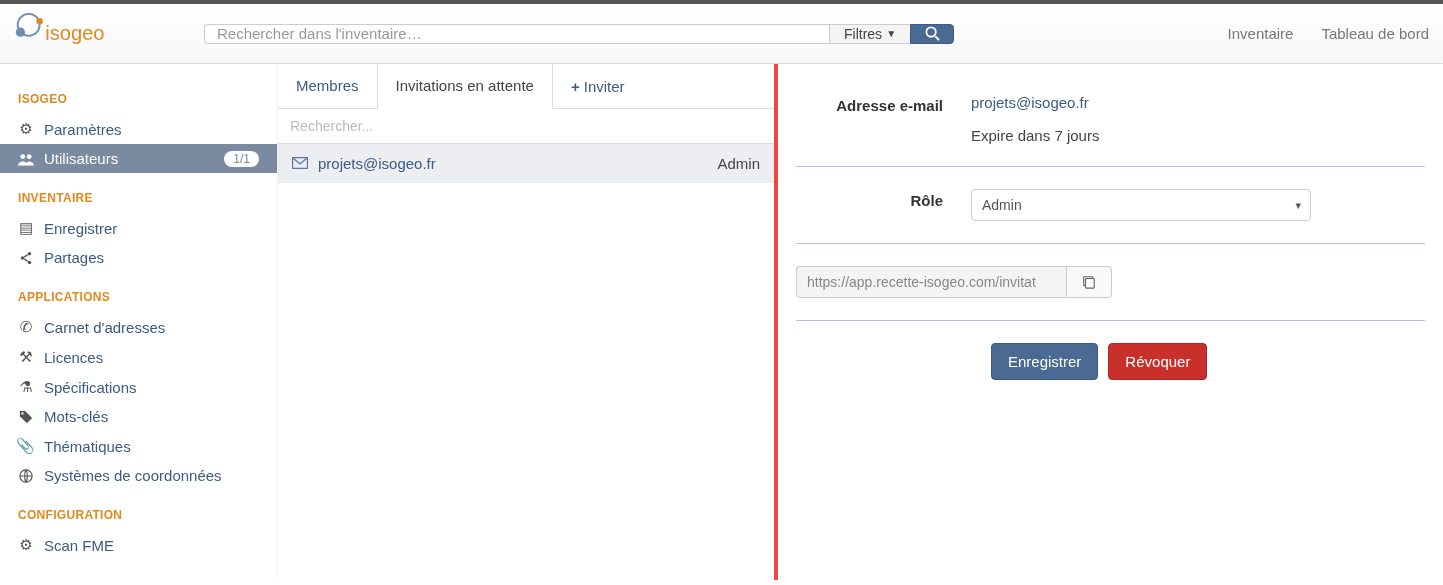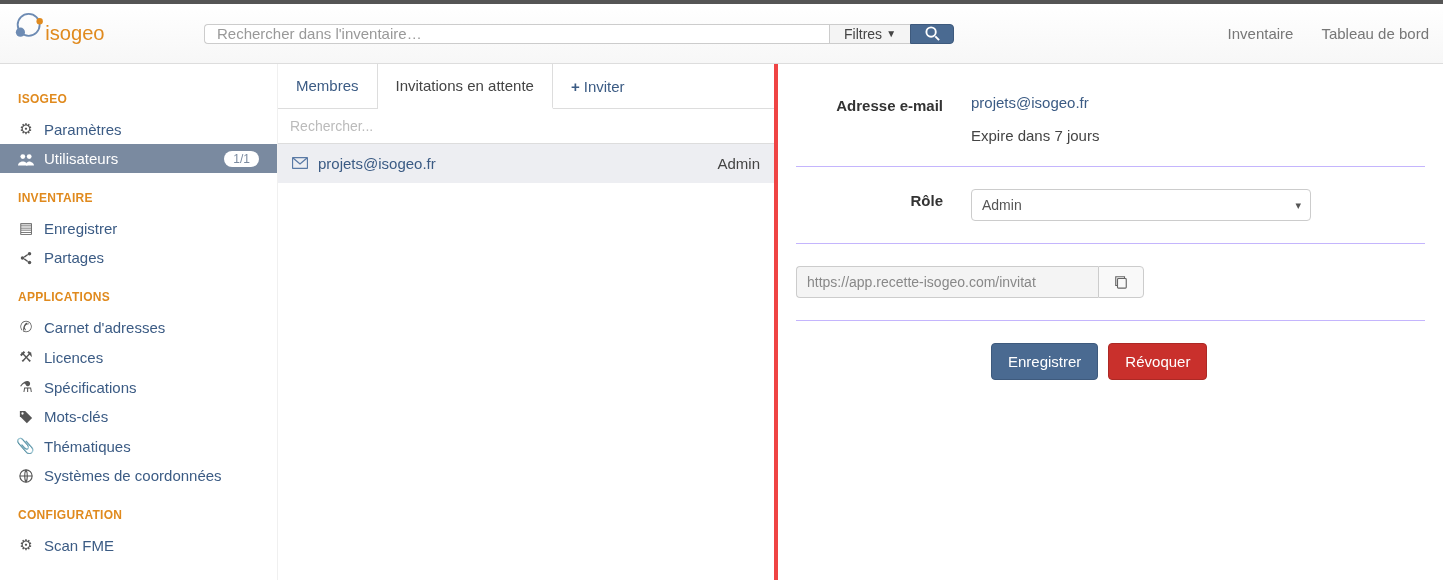--- a/index.html
+++ b/index.html
@@ -47,21 +47,21 @@
   .form-row { display: flex; align-items: flex-start; margin-bottom: 14px; padding-bottom: 14px; }
   .form-row.bordered { border-bottom: 1px solid #c4b5fd; padding-bottom: 22px; margin-bottom: 22px; }
   .form-label { width: 175px; text-align: right; font-weight: bold; color: #333; font-size: 15px; padding-right: 28px; padding-top: 3px; }
   .form-value { flex: 1; display: flex; flex-direction: column; gap: 16px; }
   .form-value .link { color: #3b5b84; font-size: 15px; }
   .form-value .expiry { color: #444; font-size: 15px; }
   .select { width: 100%; max-width: 340px; padding: 7px 10px; border: 1px solid #ccc; border-radius: 4px; font-size: 14px; background: #fff; color: #555; }
   .select-wrap { position: relative; width: 340px; }
   .select-wrap::after { content: "▾"; position: absolute; right: 10px; top: 50%; transform: translateY(-50%); color: #555; pointer-events: none; font-size: 11px; }
   .select-wrap select { appearance: none; -webkit-appearance: none; width: 100%; }
-  .input-group { display: flex; width: 348px; }
+  .input-group { display: flex; width: 316px; }
   .link-input { flex: 1; padding: 7px 10px; border: 1px solid #ccc; border-right: none; border-radius: 4px 0 0 4px; background: #f4f4f4; color: #888; font-size: 14px; }
   .copy-btn { width: 46px; border: 1px solid #ccc; border-radius: 0 4px 4px 0; background: #f9f9f9; cursor: pointer; display: flex; align-items: center; justify-content: center; color: #666; }
   .btn-row { display: flex; gap: 10px; margin-left: 195px; align-items: flex-end; }
   .btn { padding: 9px 16px; border-radius: 4px; font-size: 15px; color: #fff; border: 1px solid transparent; cursor: pointer; }
   .btn-save { background: #4a6a91; border-color: #3e5a7d; }
   .btn-revoke { background: #c9302c; border-color: #ac2925; }
   
   .caret-down { font-size: 10px; }
   .plus-sign { font-weight: bold; color: #3b5b84; }
 </style>

